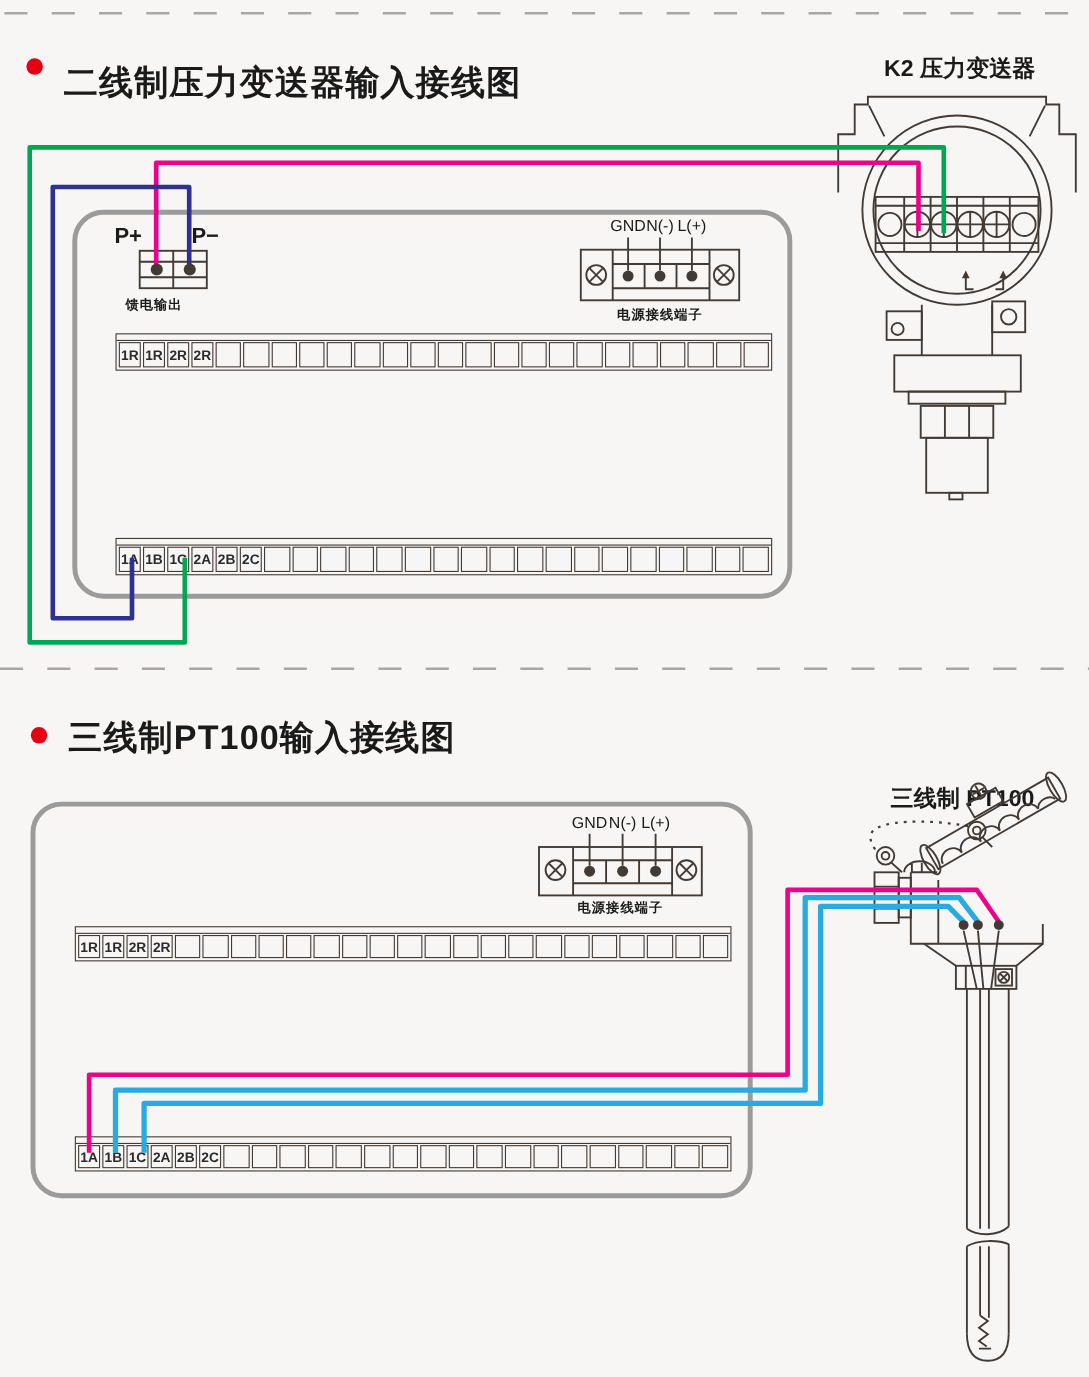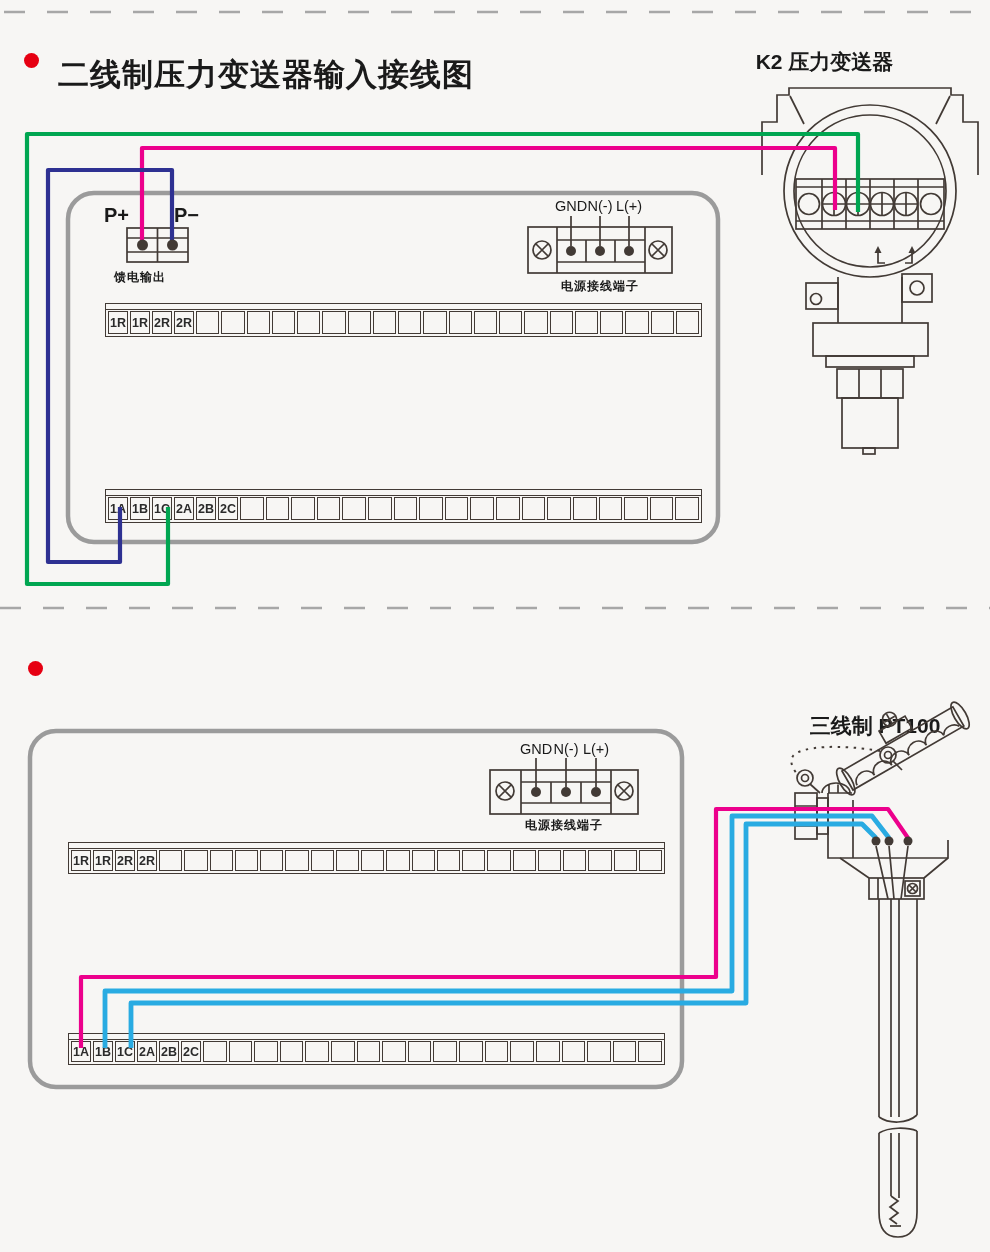--- a/index.html
+++ b/index.html
@@ -40,21 +40,21 @@
   .wn{stroke:var(--wire-navy);stroke-width:4.2;fill:none;stroke-linejoin:round;}
   .wc{stroke:var(--wire-cyan);stroke-width:4.8;fill:none;stroke-linejoin:round;}
 </style>
 </head>
 <body>
 
 <div class="stage">
 
   <div class="abs bullet" style="left:24px;top:53px;"></div>
   <div class="abs title" style="left:58px;top:42px;margin-top:12px;">二线制压力变送器输入接线图</div>
-  <div class="abs devlabel" style="left:732px;top:48px;width:185px;">K2 压力变送器</div>
+  <div class="abs devlabel" style="left:780px;top:48px;width:185px;">K2 压力变送器</div>
 
   <div class="abs plabel" style="left:104px;top:204px;">P+</div>
   <div class="abs plabel" style="left:174px;top:204px;">P−</div>
   <div class="abs caption" style="left:114px;top:269px;">馈电输出</div>
 
   <div class="abs pwr" style="left:551px;top:198px;width:40px;">GND</div>
   <div class="abs pwr" style="left:580px;top:198px;width:40px;">N(-)</div>
   <div class="abs pwr" style="left:609px;top:198px;width:40px;">L(+)</div>
   <div class="abs caption" style="left:540px;top:278px;width:120px;text-align:center;">电源接线端子</div>
 
@@ -119,20 +119,21 @@
         <div class="cell empty"></div>
         <div class="cell empty"></div>
         <div class="cell empty"></div>
         <div class="cell empty"></div>
         <div class="cell empty"></div>
         <div class="cell empty"></div>
       </div>
   </div>
 
   <div class="abs bullet" style="left:28px;top:661px;"></div>
+  <div class="abs title" style="left:62px;top:650px;">三线制PT100输入接线图</div>
   <div class="abs devlabel" style="left:790px;top:712px;width:170px;">三线制 PT100</div>
 
   <div class="abs pwr" style="left:516px;top:741px;width:40px;">GND</div>
   <div class="abs pwr" style="left:546px;top:741px;width:40px;">N(-)</div>
   <div class="abs pwr" style="left:576px;top:741px;width:40px;">L(+)</div>
   <div class="abs caption" style="left:504px;top:817px;width:120px;text-align:center;">电源接线端子</div>
 
   <div class="strip" style="left:68px;top:842px;width:597px;height:32px;">
     <div class="rail"></div>
     <div class="cells">

